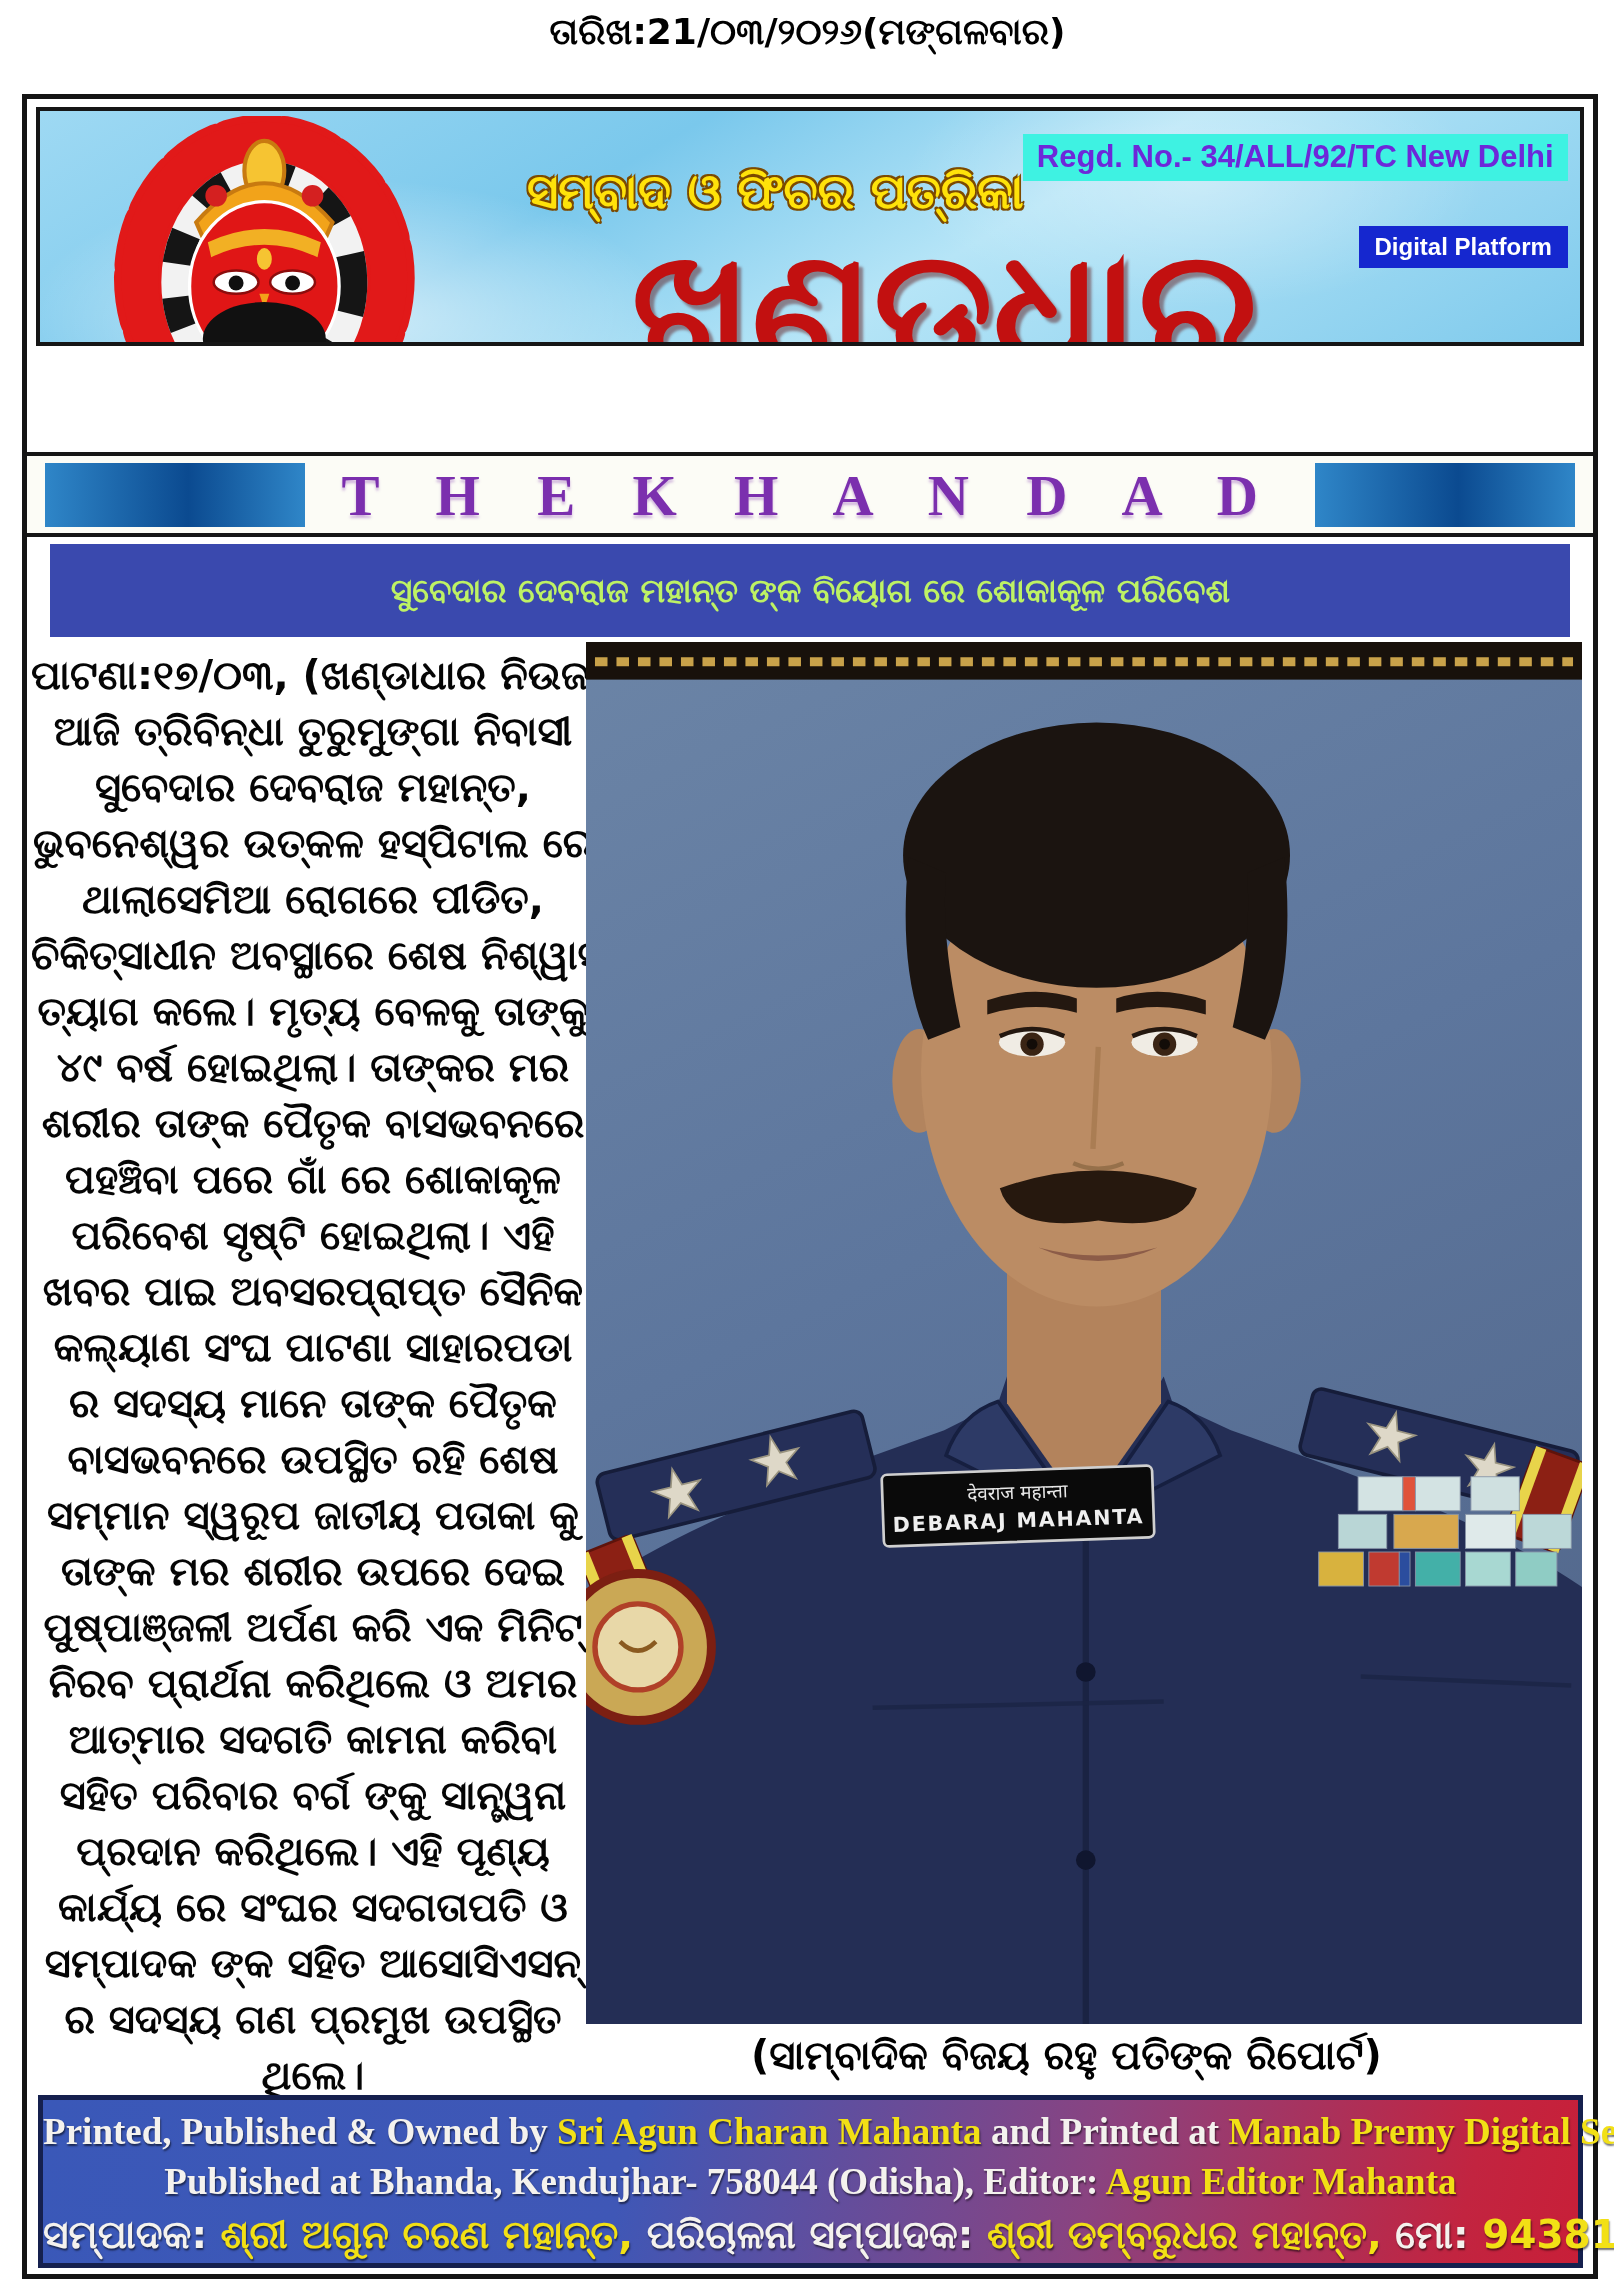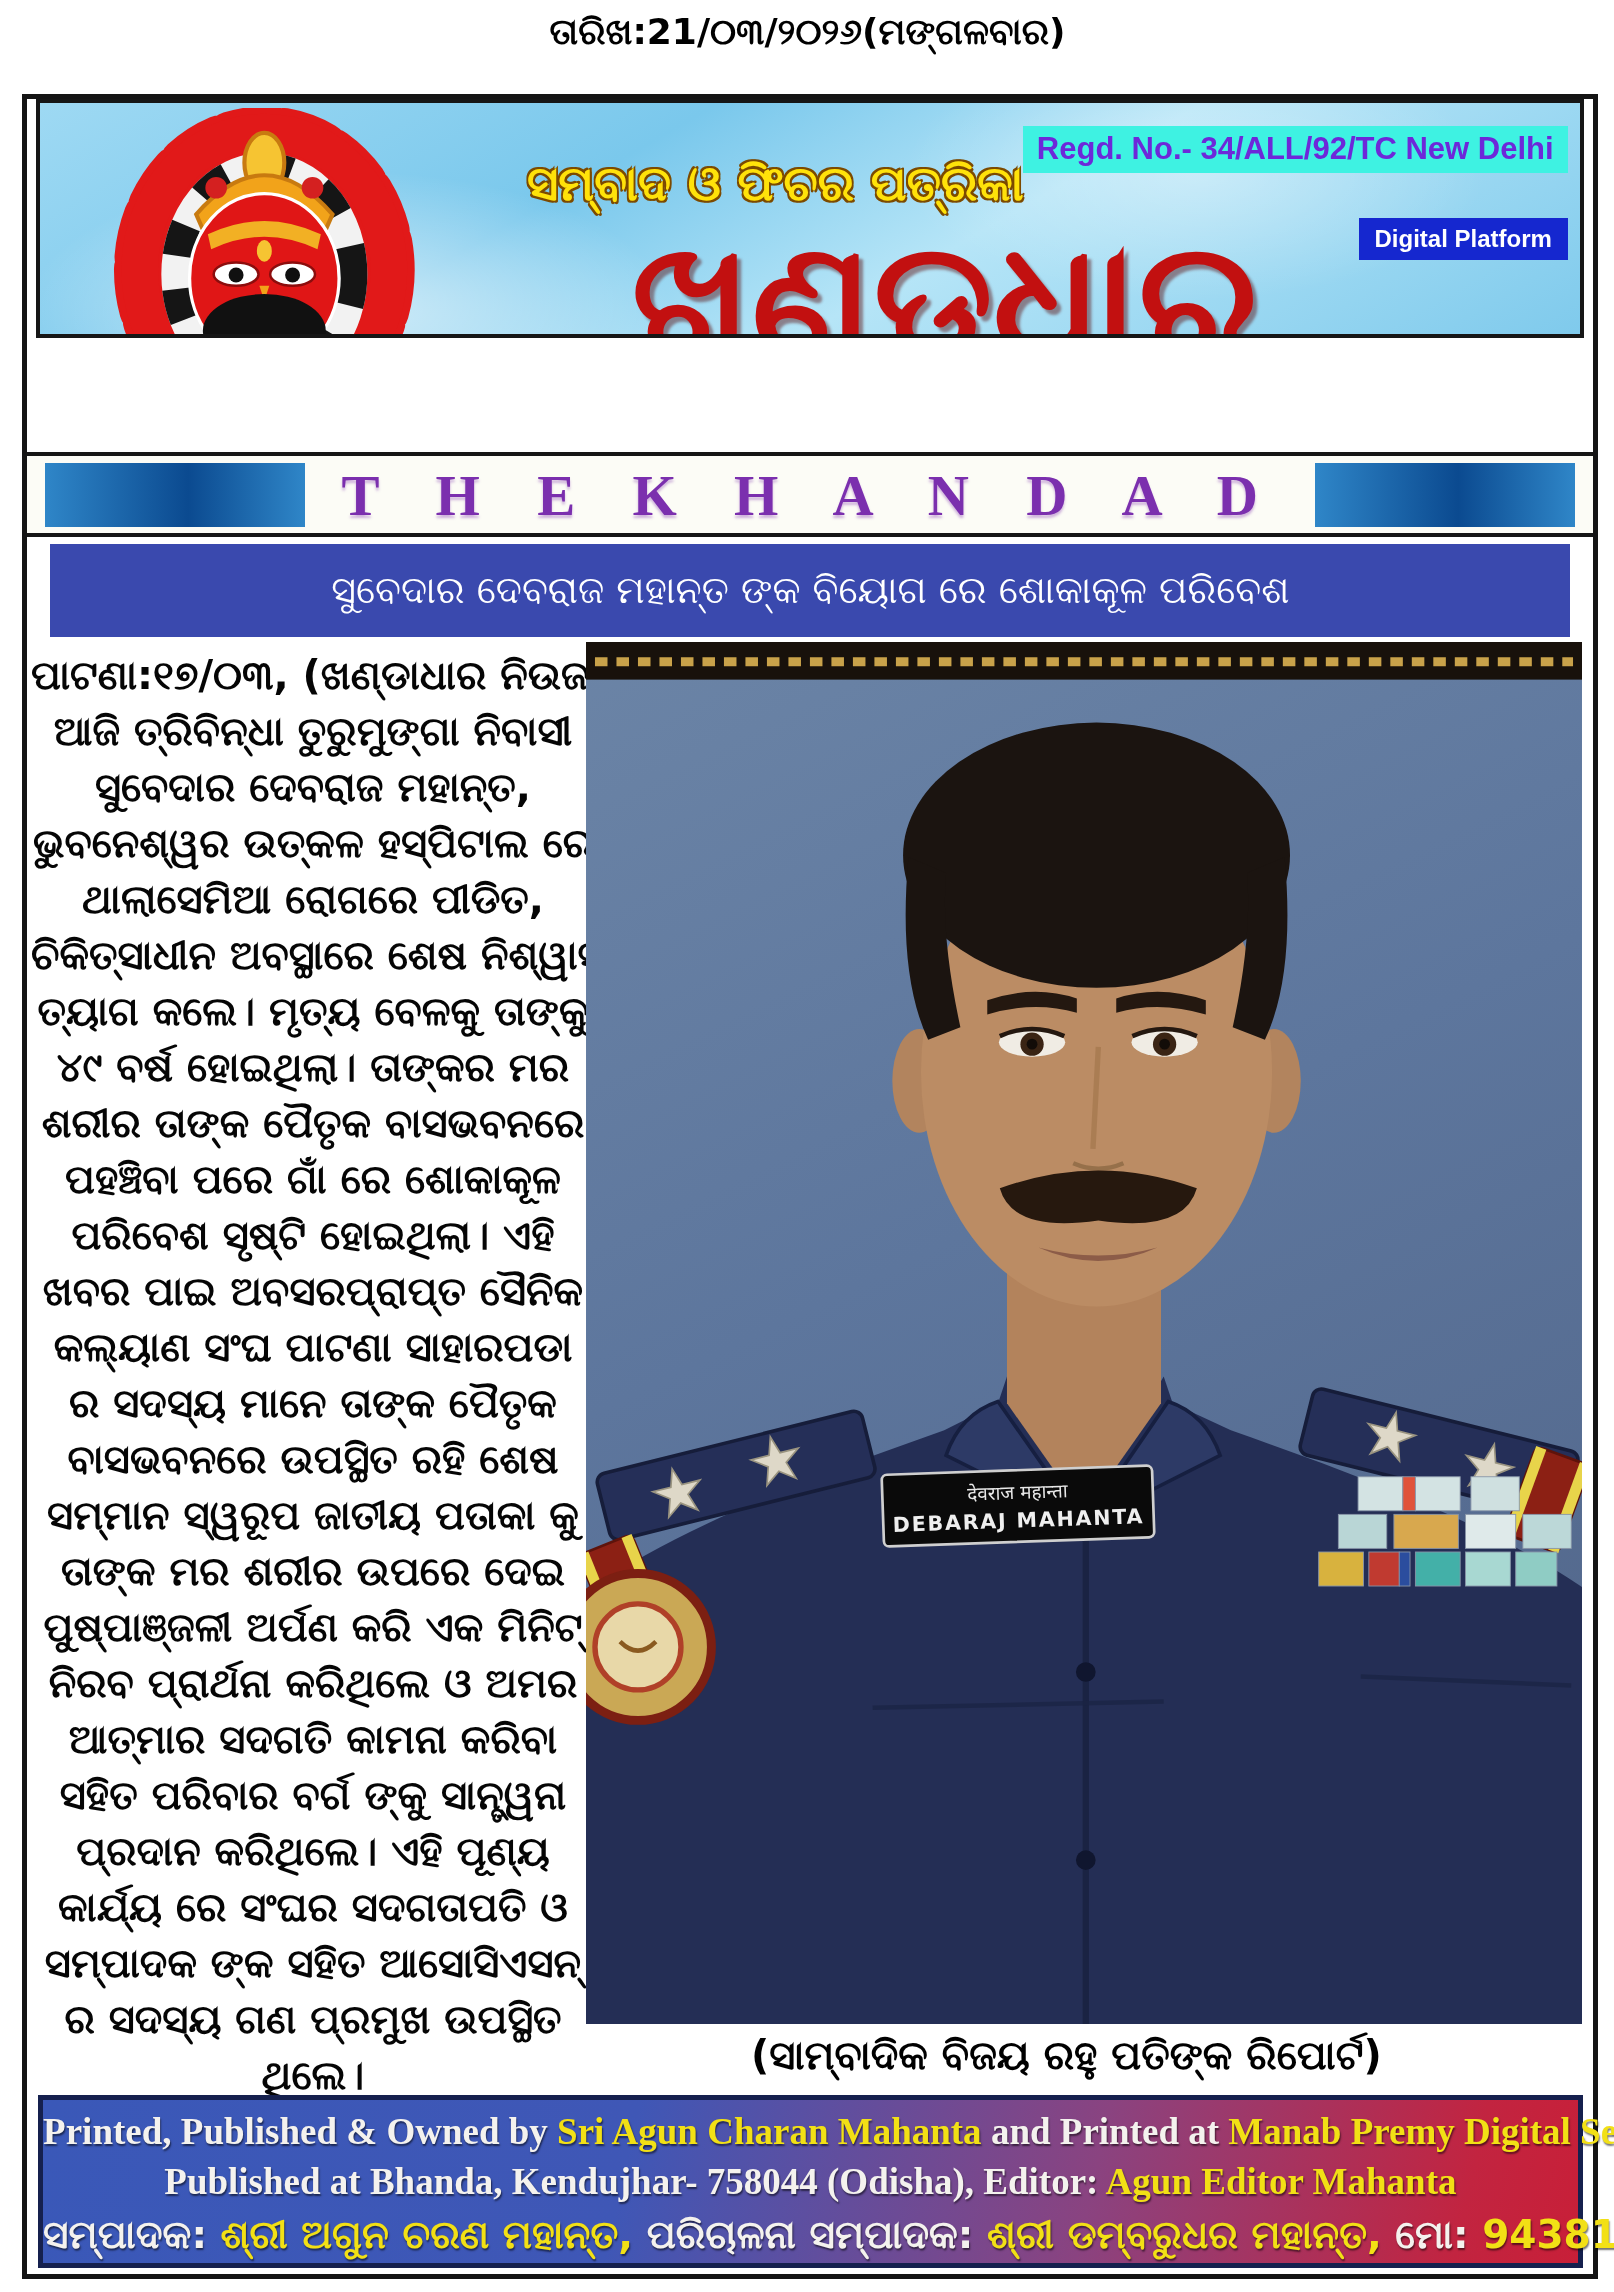--- a/index.html
+++ b/index.html
@@ -11,21 +11,21 @@
   .dateline {
     position:absolute; top:10.7px; left:0; right:0; text-align:center;
     font-size:36px; font-weight:bold; color:#000;
   }
   .page-border {
     position:absolute; left:22.4px; top:94px; width:1576px; height:2185px;
     border:5.4px solid #141414; background:#fff;
   }
   
   .masthead {
-    position:absolute; left:9px; right:9px; top:0; height:239px;
+    position:absolute; left:9px; right:9px; top:8px; height:239px;
     border:4.5px solid #161616;
     background:
       radial-gradient(ellipse 537px 233px at 20% 90%, rgba(255,255,255,.65), rgba(255,255,255,0) 60%),
       radial-gradient(ellipse 448px 197px at 75% 30%, rgba(255,255,255,.35), rgba(255,255,255,0) 65%),
       linear-gradient(150deg,#9ed9f3 0%, #7ac8ec 35%, #b6e5f7 60%, #7fcaec 100%);
     overflow:hidden;
   }
   .deity { position:absolute; left:19.7px; top:5.4px; width:412px; height:324px; }
   .masthead-tagline {
     position:absolute; left:444px; top:52px; width:582px; text-align:center;
@@ -61,21 +61,21 @@
     text-align:center; line-height:79px;
     font-family:"Liberation Serif", serif; font-weight:bold;
     font-size:57px; letter-spacing:21.5px; color:#7b2fae;
     text-shadow:0 2.7px 2.7px rgba(120,40,170,.35);
   }
   
   .headline-bar {
     position:absolute; left:23px; right:23px; top:445px; height:93px;
     background:#3a49ae; display:flex; align-items:center; justify-content:center;
   }
-  .headline-text { color:#ffffff; font-weight:normal; font-size:38px; white-space:nowrap; }
+  .headline-text { color:#bef264; font-weight:bold; font-size:33px; white-space:nowrap; }
   
   .article-text { position:absolute; left:3.6px; top:548px; width:564px; }
   .a-line {
     text-align:center; font-size:40px; line-height:56px;
     font-weight:bold; color:#050505; white-space:nowrap;
   }
   .photo-frame { position:absolute; left:559px; top:543px; width:996px; height:1382px; }
   .caption {
     position:absolute; left:681px; top:1933px; width:716px; text-align:center;
     font-size:40px; font-weight:bold; color:#000;

